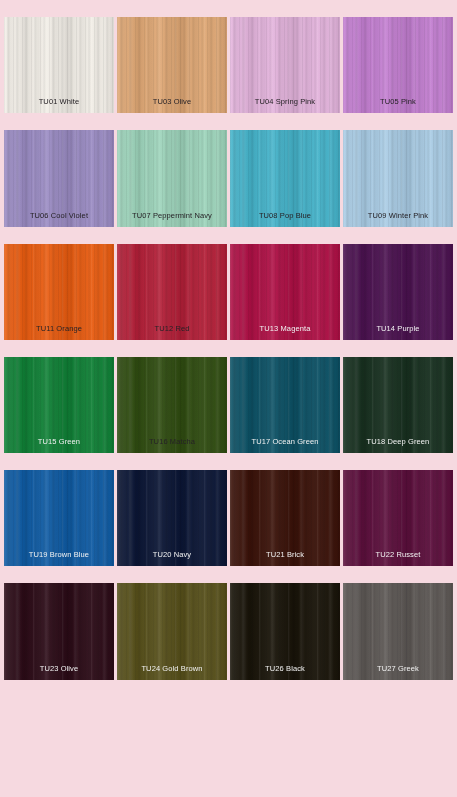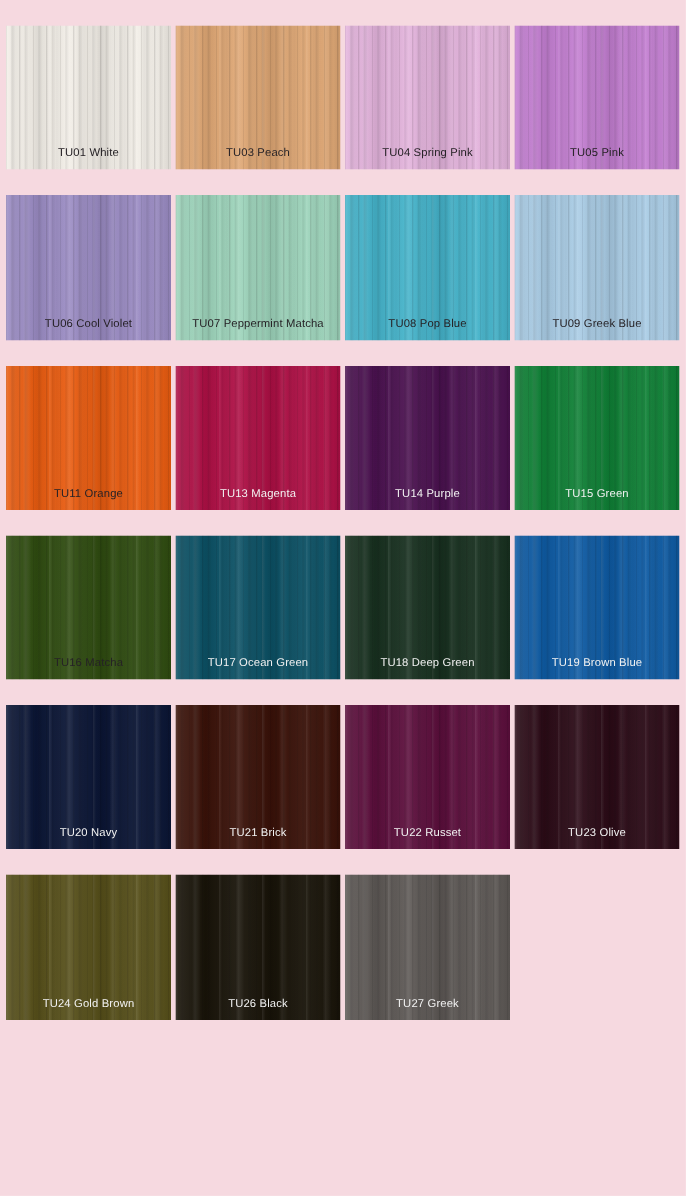--- a/index.html
+++ b/index.html
@@ -111,21 +111,21 @@
       <div class="grain-a"></div>
       <div class="grain-b"></div>
       <div class="grain-c"></div>
       <div class="label">TU01 White</div>
     </div>
     <div class="swatch dark-text">
       <div class="base" style="background: rgb(224, 168, 117);"></div>
       <div class="grain-a"></div>
       <div class="grain-b"></div>
       <div class="grain-c"></div>
-      <div class="label">TU03 Peach</div>
+      <div class="label">TU03 Olive</div>
     </div>
     <div class="swatch dark-text">
       <div class="base" style="background: rgb(228, 180, 221);"></div>
       <div class="grain-a"></div>
       <div class="grain-b"></div>
       <div class="grain-c"></div>
       <div class="label">TU04 Spring Pink</div>
     </div>
     <div class="swatch dark-text">
       <div class="base" style="background: rgb(196, 127, 210);"></div>
@@ -139,42 +139,49 @@
       <div class="grain-a"></div>
       <div class="grain-b"></div>
       <div class="grain-c"></div>
       <div class="label">TU06 Cool Violet</div>
     </div>
     <div class="swatch dark-text">
       <div class="base" style="background: rgb(158, 213, 188);"></div>
       <div class="grain-a"></div>
       <div class="grain-b"></div>
       <div class="grain-c"></div>
-      <div class="label">TU07 Peppermint Matcha</div>
+      <div class="label">TU07 Peppermint Navy</div>
     </div>
     <div class="swatch dark-text">
       <div class="base" style="background: rgb(69, 180, 203);"></div>
       <div class="grain-a"></div>
       <div class="grain-b"></div>
       <div class="grain-c"></div>
       <div class="label">TU08 Pop Blue</div>
     </div>
     <div class="swatch dark-text">
       <div class="base" style="background: rgb(170, 205, 230);"></div>
       <div class="grain-a"></div>
       <div class="grain-b"></div>
       <div class="grain-c"></div>
-      <div class="label">TU09 Greek Blue</div>
+      <div class="label">TU09 Winter Pink</div>
     </div>
     <div class="swatch dark-text">
       <div class="base" style="background: rgb(234, 92, 16);"></div>
       <div class="grain-a"></div>
       <div class="grain-b"></div>
       <div class="grain-c"></div>
       <div class="label">TU11 Orange</div>
+    </div>
+    <div class="swatch dark-text">
+      <div class="base" style="background: rgb(180, 31, 56);"></div>
+      <div class="grain-a"></div>
+      <div class="grain-b"></div>
+      <div class="grain-c"></div>
+      <div class="label">TU12 Red</div>
     </div>
     <div class="swatch light-text">
       <div class="base" style="background: rgb(175, 15, 69);"></div>
       <div class="grain-a"></div>
       <div class="grain-b"></div>
       <div class="grain-c"></div>
       <div class="label">TU13 Magenta</div>
     </div>
     <div class="swatch light-text">
       <div class="base" style="background: rgb(75, 17, 80);"></div>

